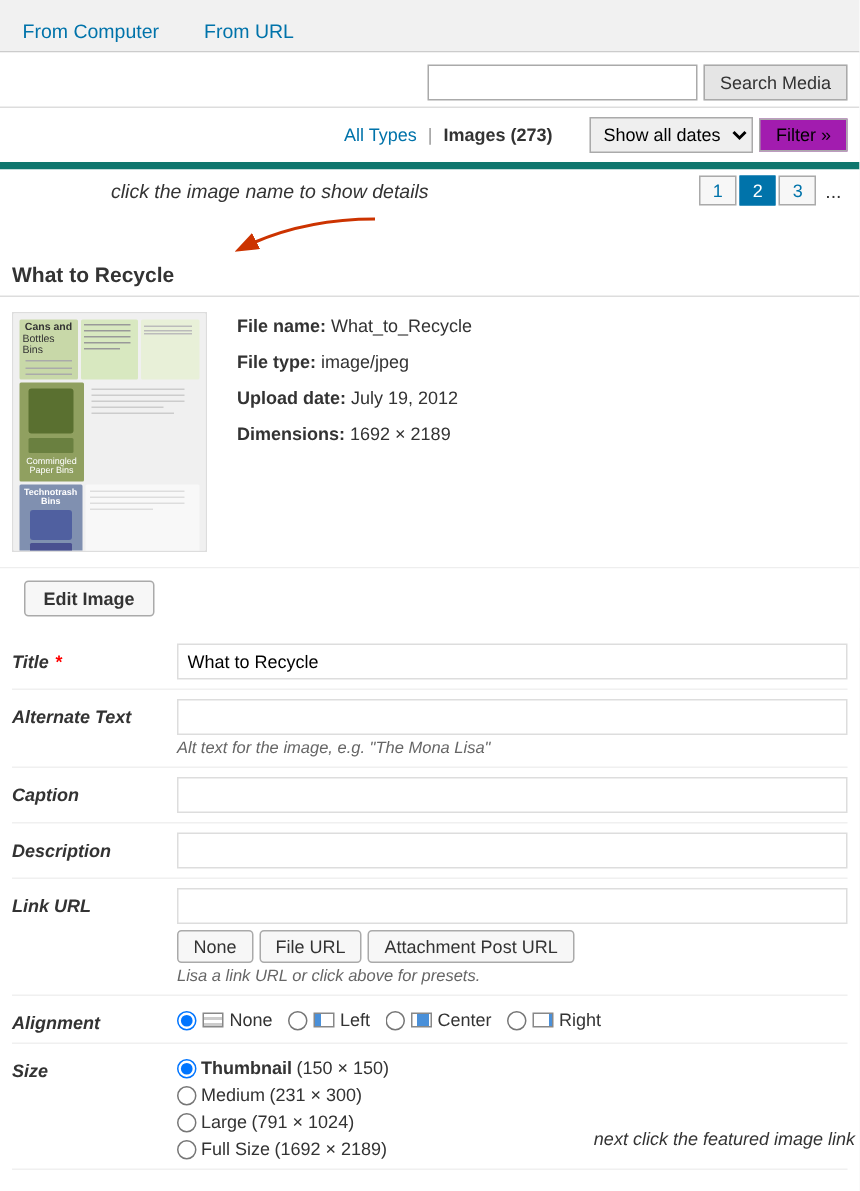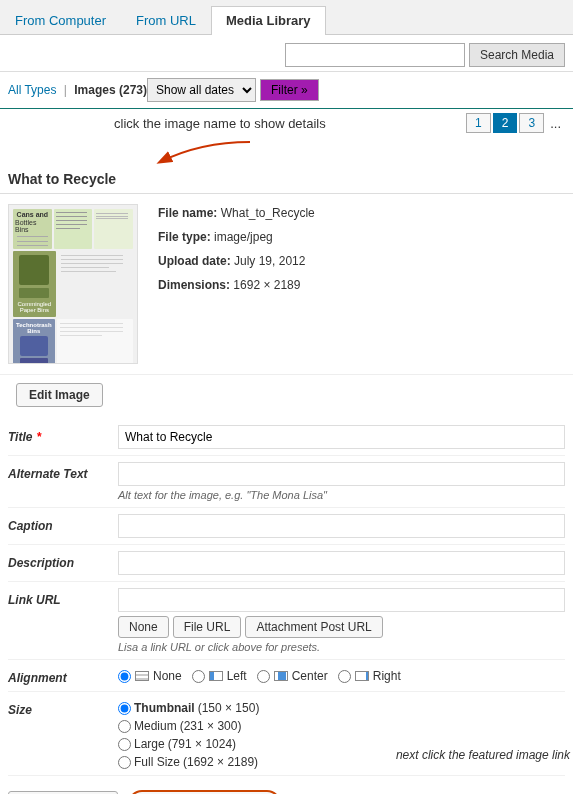--- a/index.html
+++ b/index.html
@@ -59,24 +59,25 @@
       font-size: 12px;
       cursor: pointer;
       margin-left: 4px;
       color: #333;
     }
 
     
     .filter-row {
       display: flex;
       align-items: center;
-      justify-content: flex-start;
+      justify-content: flex-end;
       padding: 6px 8px;
       background: #fff;
-      border-bottom: 1px solid #0f766e;
+      border-bottom: 5px solid #0f766e;
+      gap: 25px;
     }
     .filter-left {
       display: flex;
       align-items: center;
       gap: 8px;
     }
     .type-links { font-size: 12px; }
     .type-links a { color: #0073aa; text-decoration: none; }
     .type-links .sep { color: #999; margin: 0 4px; }
     .type-links .active-type { font-weight: bold; color: #333; }
@@ -327,21 +328,20 @@
     }
   </style>
 </head>
 <body>
 
 <div class="content-wrapper">
 
   <div class="tabs">
     <div class="tab">From Computer</div>
     <div class="tab">From URL</div>
-    <div class="tab active">Media Library</div>
   </div>
 
   <div class="search-row">
     <input class="search-input" type="text" style="">
     <button class="search-btn">Search Media</button>
   </div>
 
   <div class="filter-row">
     <div class="filter-left">
       <span class="type-links">
@@ -354,21 +354,21 @@
     </div>
     <div class="filter-right">
       <select class="dates-select">
         <option>Show all dates</option>
       </select>
       <button class="filter-btn">Filter »</button>
     </div>
   </div>
 
   <div class="tooltip-row" style="background:#fff; padding: 4px 8px; position:relative; display:flex; align-items:center; justify-content:space-between;">
-    <span style="font-size:13px; color:#333; margin-left:106px;">click the image name to show details</span>
+    <span style="font-size:13px; color:#333; font-style:italic; margin-left:66px;">click the image name to show details</span>
 
     <div class="pagination-row" style="border:none; padding:0; background:transparent;">
       <button class="page-btn">1</button>
       <button class="page-btn active-page">2</button>
       <button class="page-btn">3</button>
       <span class="page-ellipsis">...</span>
     </div>
   </div>
 
   <div style="position:relative; height:28px; background:#fff;">

